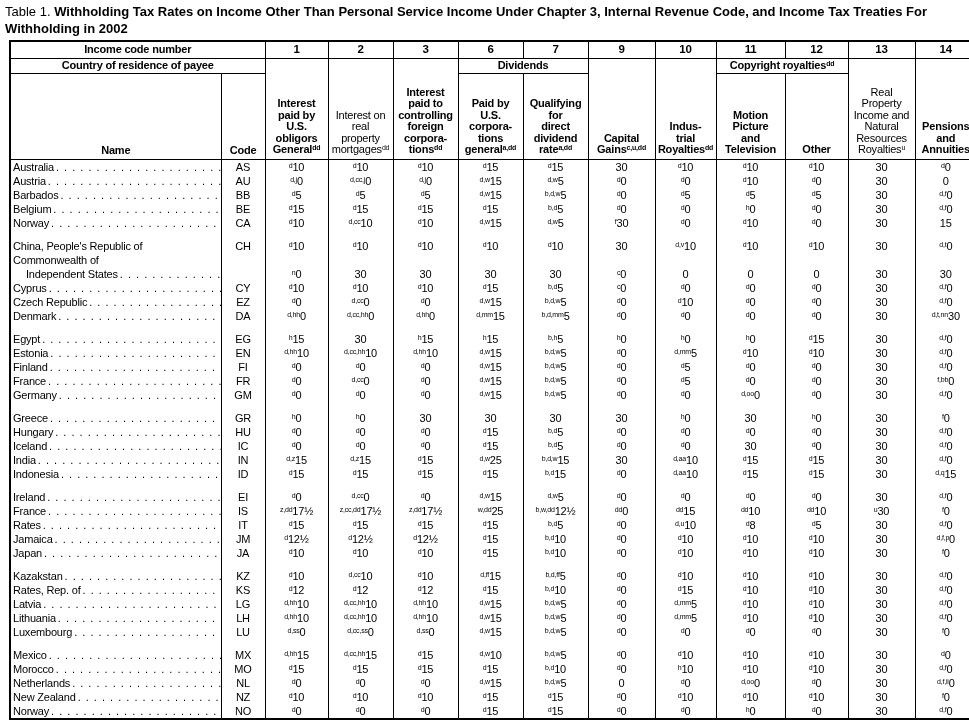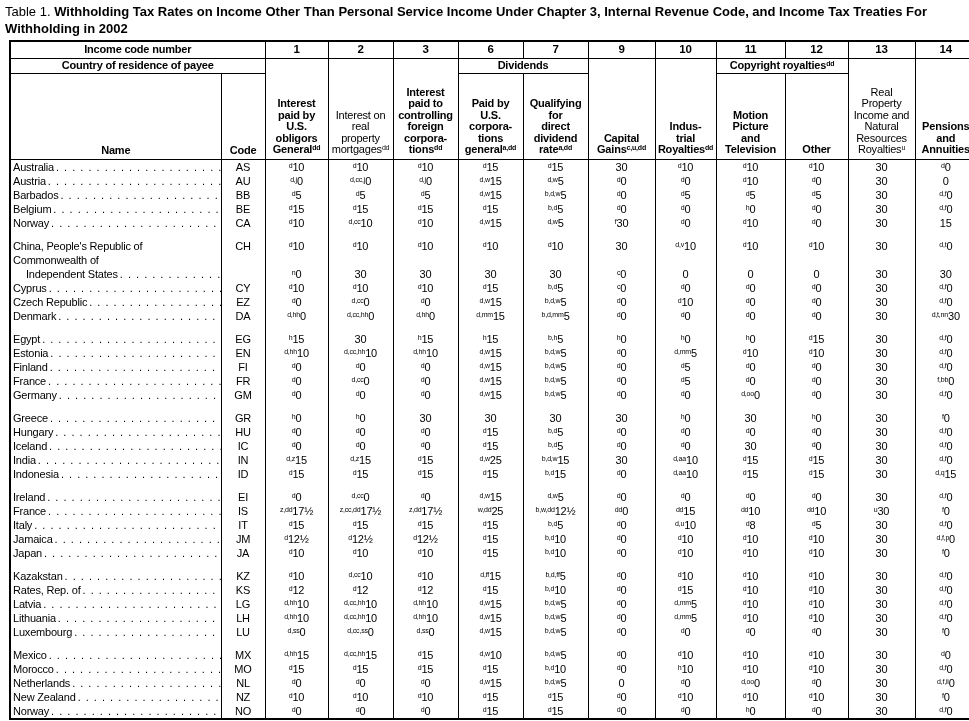--- a/index.html
+++ b/index.html
@@ -595,21 +595,21 @@
         <td class="val"><sup>dd</sup>0</td>
         <td class="val"><sup>dd</sup>15</td>
         <td class="val"><sup>dd</sup>10</td>
         <td class="val"><sup>dd</sup>10</td>
         <td class="val"><sup>u</sup>30</td>
         <td class="val"><sup>f</sup>0</td>
       </tr>
       <tr>
         <td class="name">
           <div class="nl">
-            <span>Italy</span>
+            <span>Rates</span>
             <span class="lead"> . . . . . . . . . . . . . . . . . . . . . . . . . . . . . . . . . . . . . . . . . . . . . . . . . . . . . . . . . . . .</span>
           </div>
         </td>
         <td class="code">IT</td>
         <td class="val"><sup>d</sup>15</td>
         <td class="val"><sup>d</sup>15</td>
         <td class="val"><sup>d</sup>15</td>
         <td class="val"><sup>d</sup>15</td>
         <td class="val"><sup>b,d</sup>5</td>
         <td class="val"><sup>d</sup>0</td>

